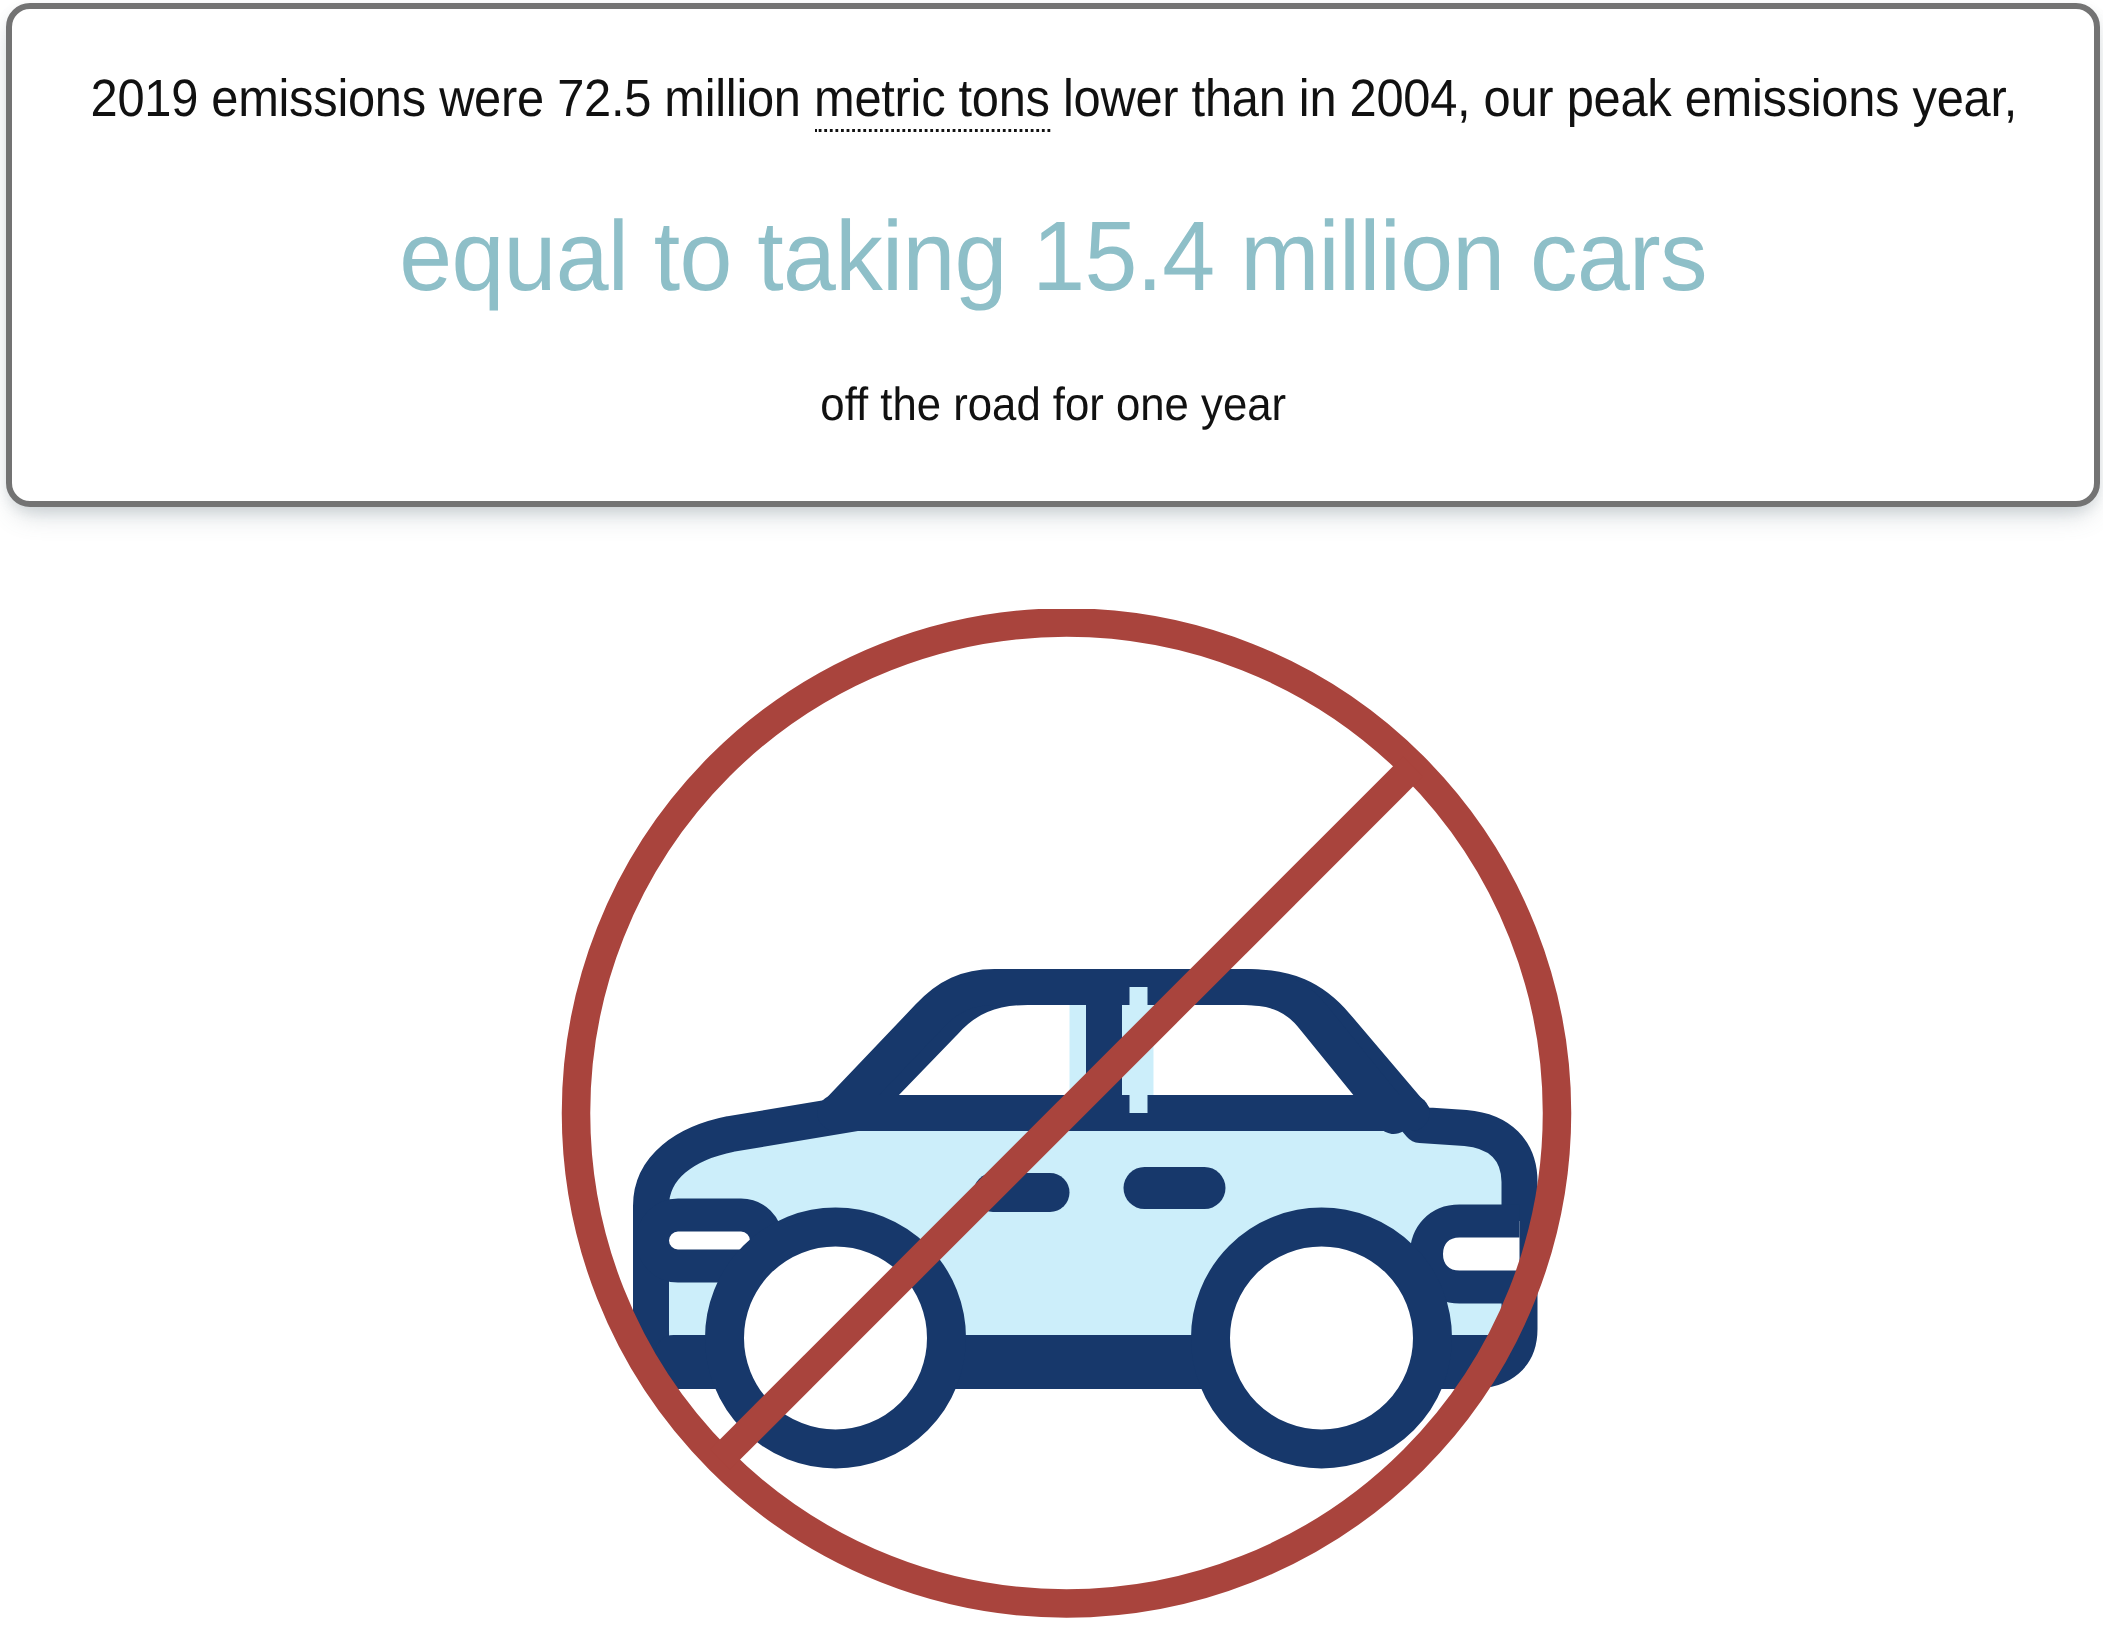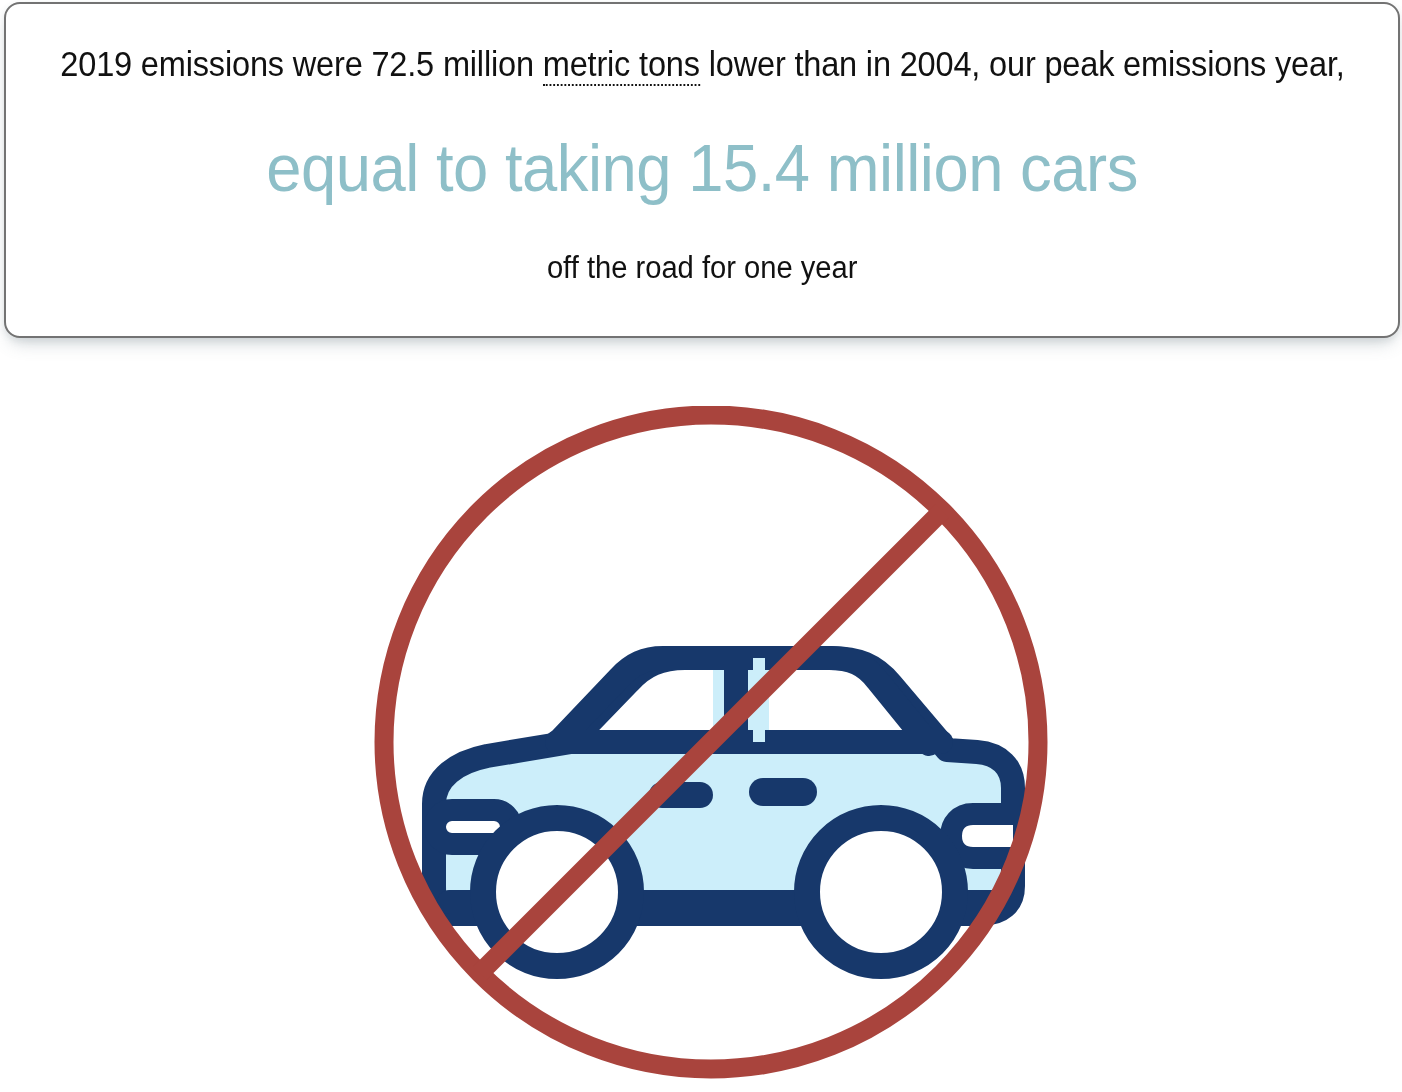--- a/index.html
+++ b/index.html
@@ -25,21 +25,21 @@
     width: 1402px;
     height: 338px;
   }
   .stat-card {
     position: absolute;
     left: 4px;
     top: 0;
     width: 1396px;
     height: 336px;
     background: #ffffff;
-    border: 2px solid #737373;
+    border: 4px solid #737373;
     border-radius: 16px;
     box-shadow: 0 10px 18px -6px rgba(90,110,120,0.30),
                 0 3px 7px rgba(120,135,145,0.14);
     padding: 40px 28px 28px 28px;
     display: flex;
     flex-direction: column;
     align-items: center;
   }
 
   .line-top {

